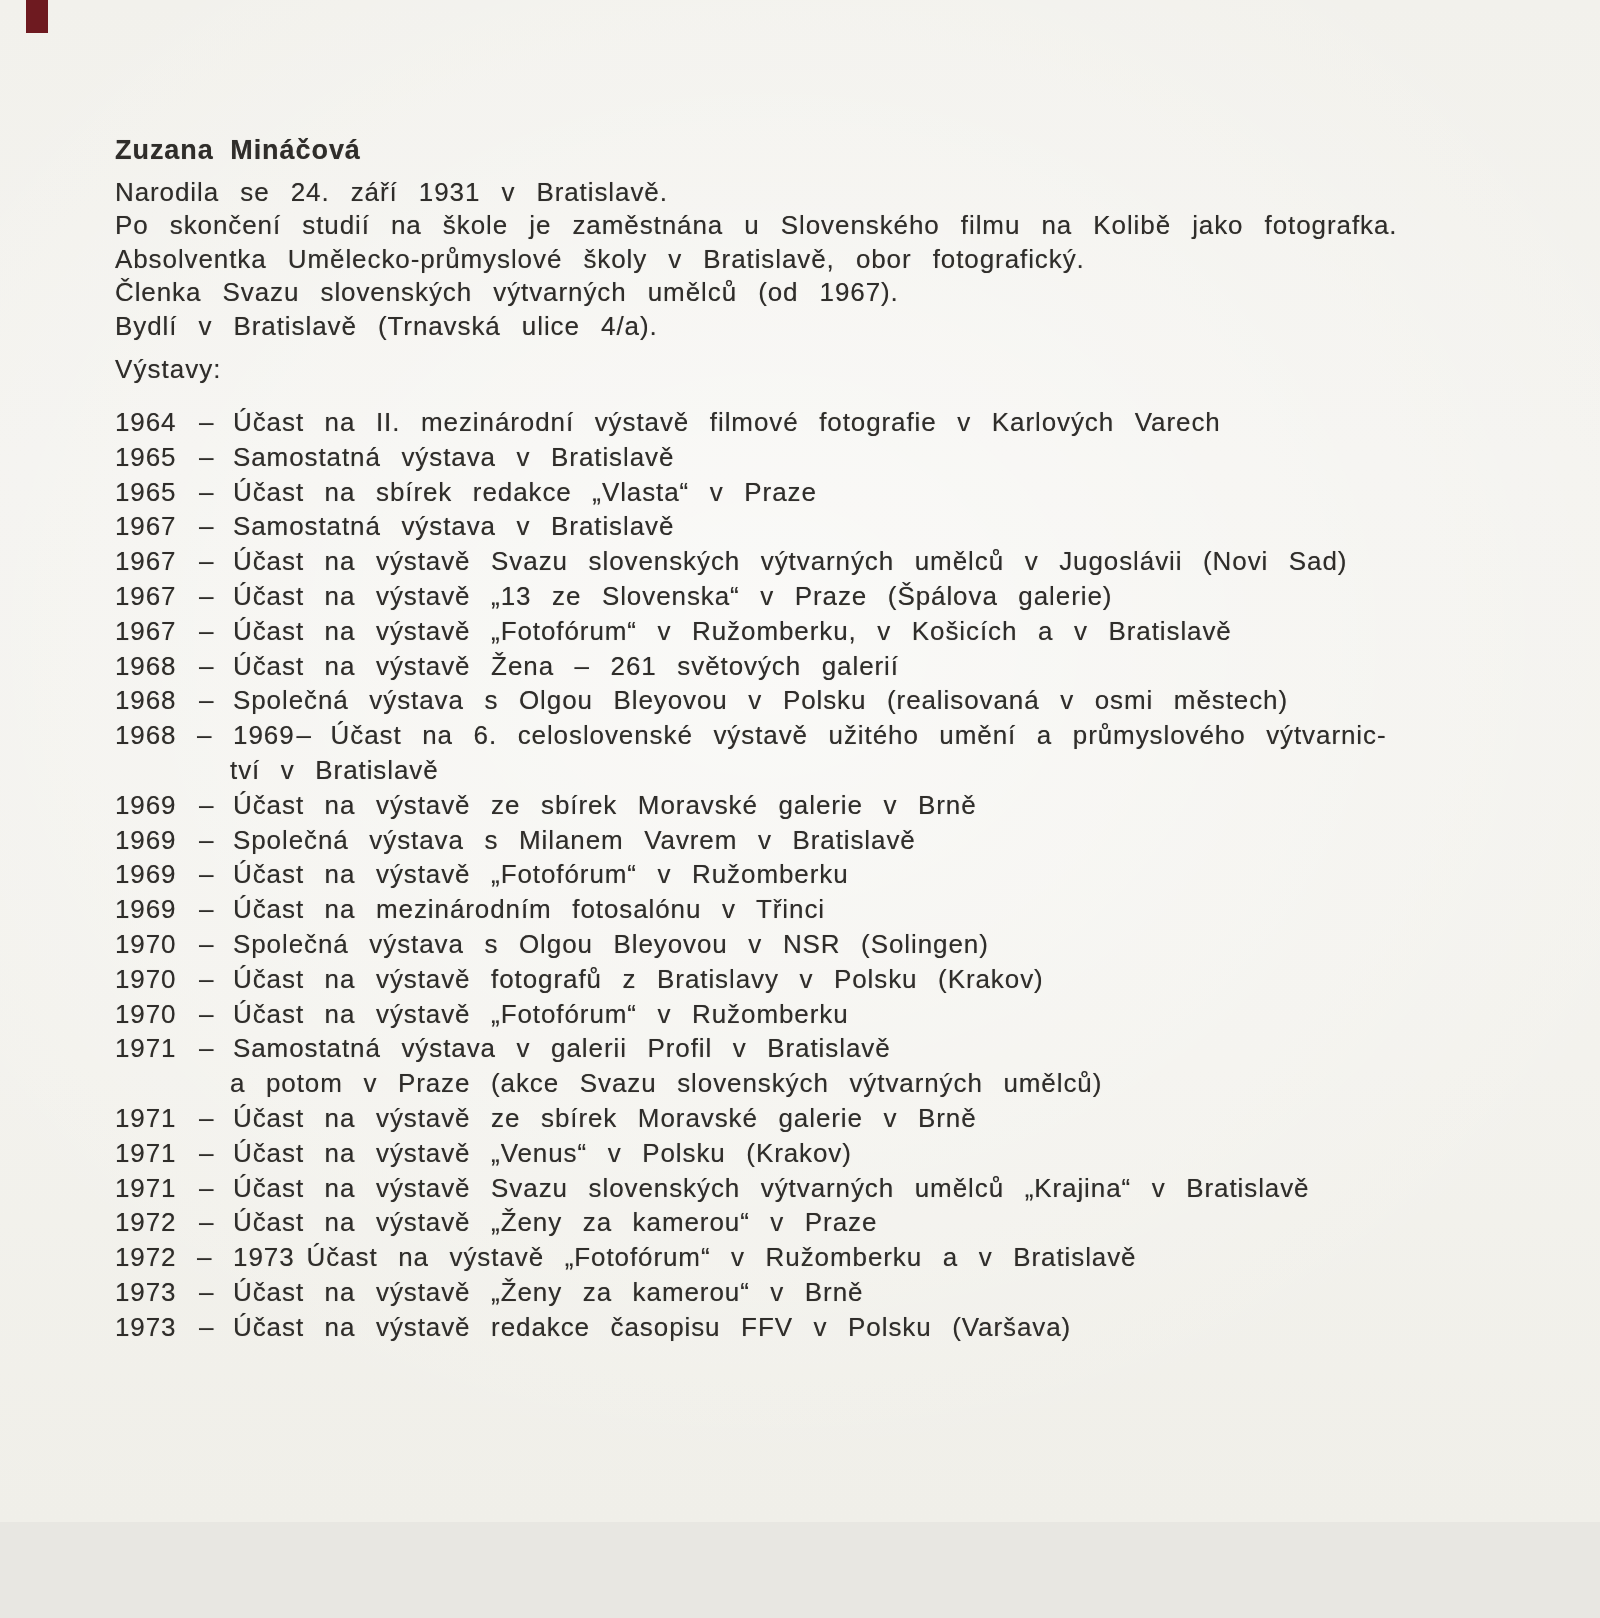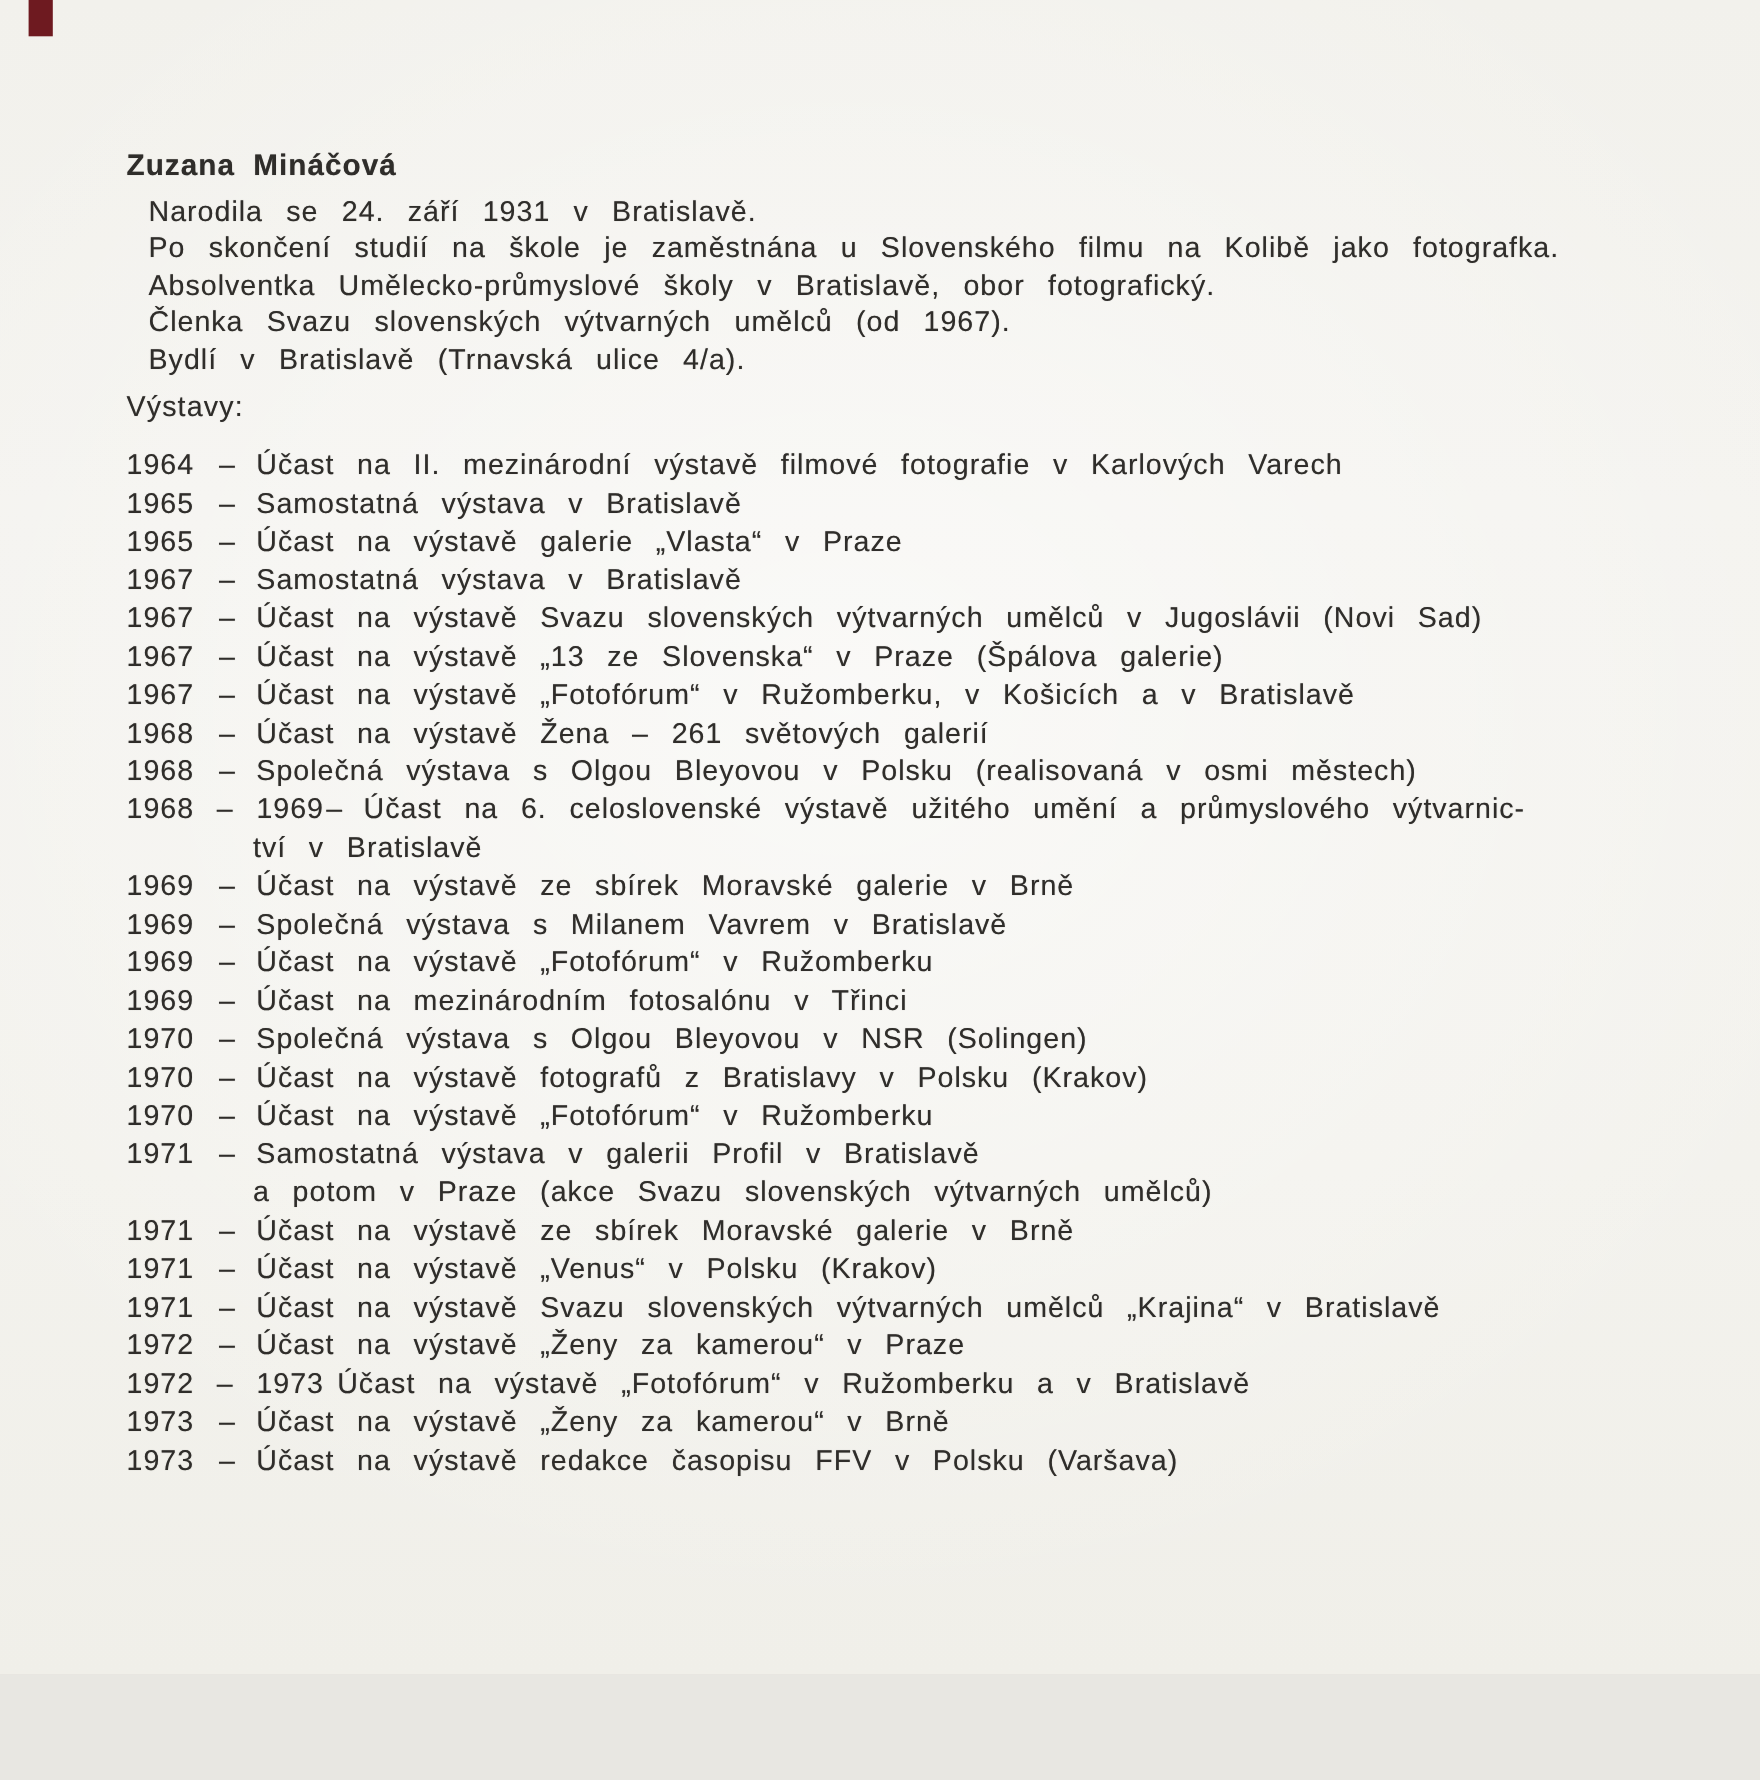--- a/index.html
+++ b/index.html
@@ -36,21 +36,20 @@
   .title {
     font-size: 27px;
     font-weight: 700;
     letter-spacing: 0.035em;
     word-spacing: 0.30em;
     line-height: 34px;
     text-shadow: 0 0 0.7px rgba(45,43,40,0.55);
   }
   .bio {
     margin-top: 9px;
-    margin-left: 20px;
   }
   .bio-line {
     font-size: 26px;
     line-height: 33.4px;
     letter-spacing: 0.035em;
     word-spacing: 0.50em;
     white-space: nowrap;
     text-shadow: 0 0 0.7px rgba(45,43,40,0.5);
   }
   .section-heading {
@@ -99,21 +98,21 @@
       <div class="bio-line">Narodila se 24. září 1931 v Bratislavě.</div>
       <div class="bio-line">Po skončení studií na škole je zaměstnána u Slovenského filmu na Kolibě jako fotografka.</div>
       <div class="bio-line">Absolventka Umělecko-průmyslové školy v Bratislavě, obor fotografický.</div>
       <div class="bio-line">Členka Svazu slovenských výtvarných umělců (od 1967).</div>
       <div class="bio-line">Bydlí v Bratislavě (Trnavská ulice 4/a).</div>
     </div>
     <div class="section-heading">Výstavy:</div>
     <div class="list">
         <div class="row"><span class="year">1964</span><span class="dash">–</span><span class="text">Účast na II. mezinárodní výstavě filmové fotografie v Karlových Varech</span></div>
         <div class="row"><span class="year">1965</span><span class="dash">–</span><span class="text">Samostatná výstava v Bratislavě</span></div>
-        <div class="row"><span class="year">1965</span><span class="dash">–</span><span class="text">Účast na výstavě galerie „Vlasta“ v Praze</span></div>
+        <div class="row"><span class="year">1965</span><span class="dash">–</span><span class="text">Účast na sbírek redakce „Vlasta“ v Praze</span></div>
         <div class="row"><span class="year">1967</span><span class="dash">–</span><span class="text">Samostatná výstava v Bratislavě</span></div>
         <div class="row"><span class="year">1967</span><span class="dash">–</span><span class="text">Účast na výstavě Svazu slovenských výtvarných umělců v Jugoslávii (Novi Sad)</span></div>
         <div class="row"><span class="year">1967</span><span class="dash">–</span><span class="text">Účast na výstavě „13 ze Slovenska“ v Praze (Špálova galerie)</span></div>
         <div class="row"><span class="year">1967</span><span class="dash">–</span><span class="text">Účast na výstavě „Fotofórum“ v Ružomberku, v Košicích a v Bratislavě</span></div>
         <div class="row"><span class="year">1968</span><span class="dash">–</span><span class="text">Účast na výstavě Žena – 261 světových galerií</span></div>
         <div class="row"><span class="year">1968</span><span class="dash">–</span><span class="text">Společná výstava s Olgou Bleyovou v Polsku (realisovaná v osmi městech)</span></div>
         <div class="row"><span class="year">1968 – 1969</span><span class="dash">–</span><span class="text">Účast na 6. celoslovenské výstavě užitého umění a průmyslového výtvarnic-</span></div>
         <div class="cont">tví v Bratislavě</div>
         <div class="row"><span class="year">1969</span><span class="dash">–</span><span class="text">Účast na výstavě ze sbírek Moravské galerie v Brně</span></div>
         <div class="row"><span class="year">1969</span><span class="dash">–</span><span class="text">Společná výstava s Milanem Vavrem v Bratislavě</span></div>

